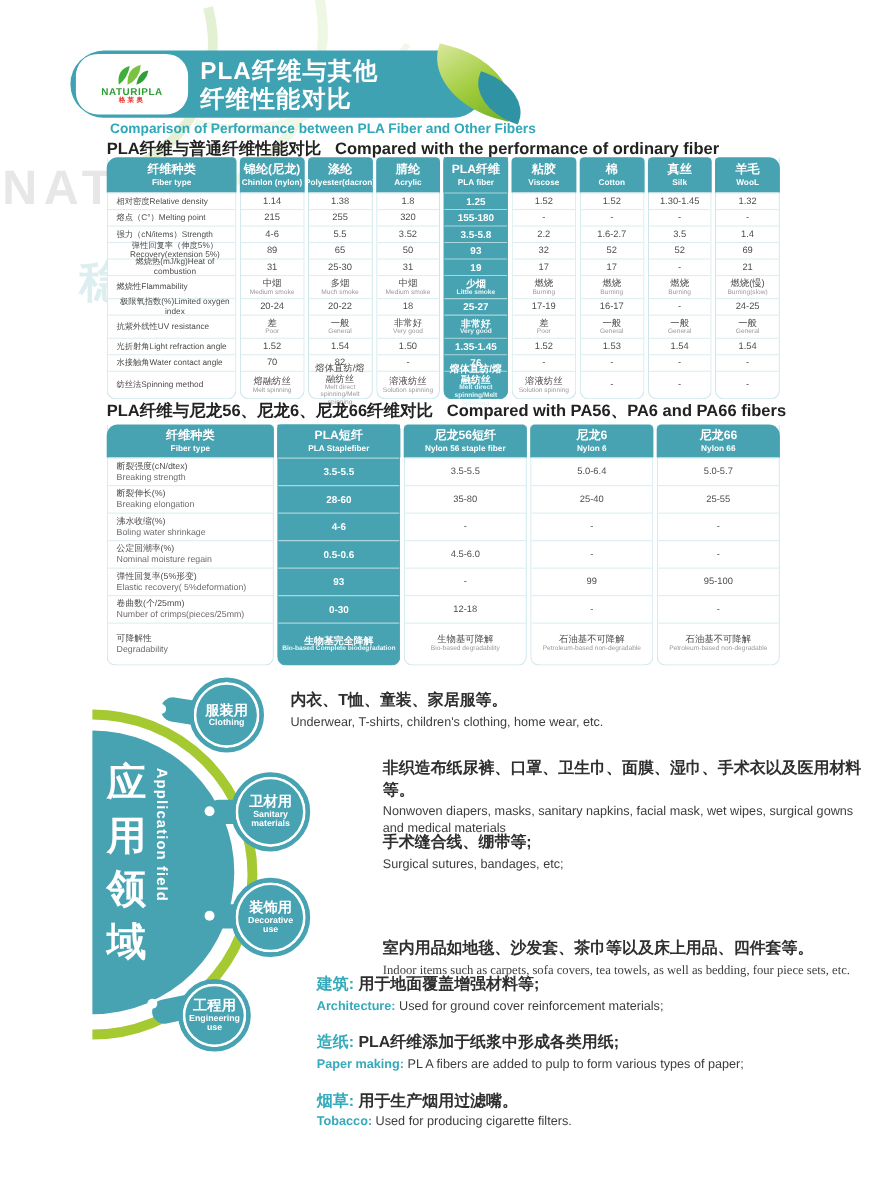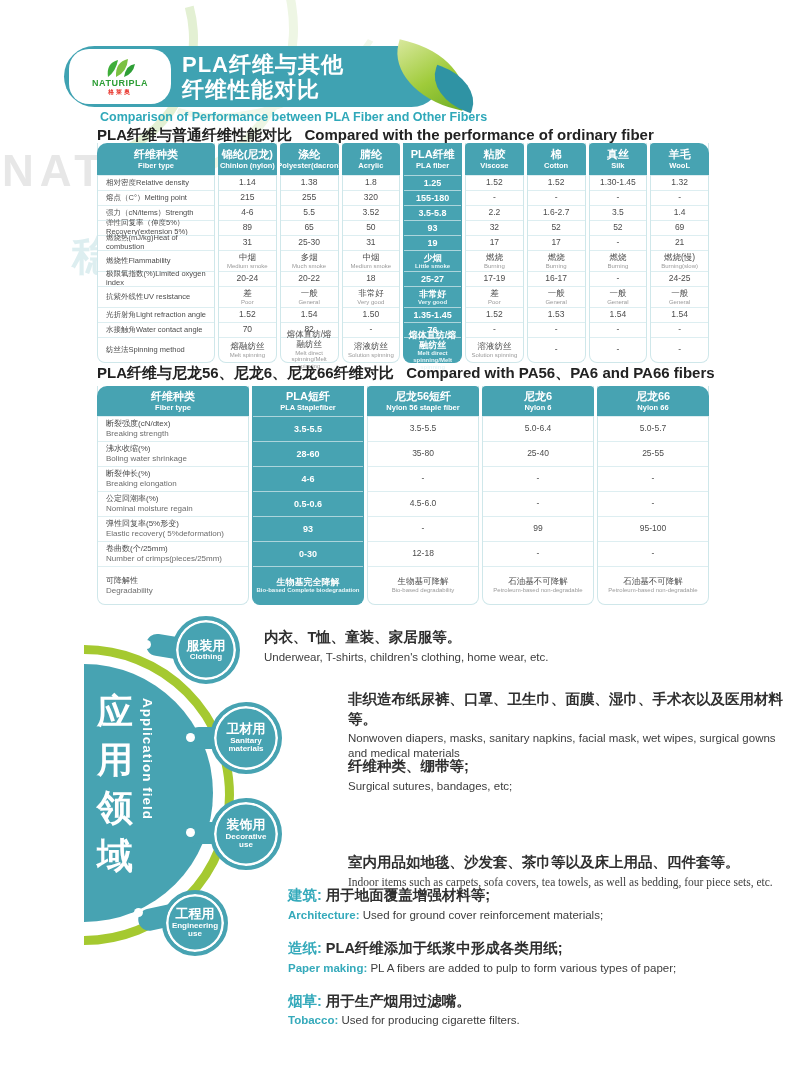--- a/index.html
+++ b/index.html
@@ -37,21 +37,21 @@
   .tcol.pla{background:#47a3b2;border-color:#47a3b2;color:#fff;}
   .th{margin:0 -1px;background:#47a3b2;color:#fff;display:flex;flex-direction:column;align-items:center;justify-content:center;
       border-radius:4px 4px 0 0;}
   .tcol:first-child .th{border-radius:10px 4px 0 0;text-align:right;} .tcol:last-child .th{border-radius:4px 10px 0 0;}
   .th-cn{font-size:11px;font-weight:bold;line-height:1.1;}
   .th-en{font-size:7.5px;font-weight:bold;line-height:1.2;}
   .td{display:flex;flex-direction:column;align-items:center;justify-content:center;border-top:1px solid #ddeef1;
       font-size:8.5px;text-align:center;box-sizing:border-box;line-height:1.15;color:#4c4c4c;padding:0 2px;}
   .td:first-of-type{border-top:none;}
   .pla .td{border-top-color:rgba(255,255,255,.55);color:#fff;font-weight:bold;font-size:9px;}
-  .td.rowlab{align-items:flex-start;text-align:left;padding-left:8px;font-size:7.5px;color:#4c4c4c;}
+  .td.rowlab{align-items:flex-start;text-align:center;padding-left:8px;font-size:7.5px;color:#4c4c4c;}
   .cell-cn{font-size:8.5px;line-height:1.15;} .cell-en{font-size:6px;color:#9a9a9a;line-height:1.1;}
   .pla .cell-cn{font-size:9px;font-weight:bold;} .pla .cell-en{color:#e8f6f8;}
   .label-cn{font-size:8px;line-height:1.2;} .label-en{font-size:8px;color:#6d6d6d;line-height:1.2;}
   
   .semi{position:absolute;left:84px;top:664px;width:129px;height:258px;background:#47a3b2;border-radius:0 129px 129px 0;}
   .arc-clip{position:absolute;left:84px;top:640px;width:175px;height:318px;overflow:hidden;pointer-events:none;}
   .arc-circle{position:absolute;left:-150px;top:5px;width:300px;height:300px;border:9px solid #a5c930;border-radius:50%;box-sizing:border-box;}
   .side-cn{position:absolute;left:92px;top:688px;width:46px;text-align:center;color:#fff;font-weight:bold;
            font-size:36px;line-height:48px;}
   .side-en{position:absolute;left:140px;top:698px;color:#fff;font-weight:bold;font-size:13.5px;
@@ -333,26 +333,26 @@
       <div class="tcol label-col">
         <div class="th" style="height: 30px;">
           <div class="th-cn">纤维种类</div>
           <div class="th-en">Fiber type</div>
         </div>
         <div class="td rowlab" style="height: 25px;">
           <div class="label-cn">断裂强度(cN/dtex)</div>
           <div class="label-en">Breaking strength</div>
         </div>
         <div class="td rowlab" style="height: 25px;">
+          <div class="label-cn">断裂伸长(%)</div>
+          <div class="label-en">Breaking elongation</div>
+        </div>
+        <div class="td rowlab" style="height: 25px;">
           <div class="label-cn">沸水收缩(%)</div>
           <div class="label-en">Boling water shrinkage</div>
-        </div>
-        <div class="td rowlab" style="height: 25px;">
-          <div class="label-cn">断裂伸长(%)</div>
-          <div class="label-en">Breaking elongation</div>
         </div>
         <div class="td rowlab" style="height: 25px;">
           <div class="label-cn">公定回潮率(%)</div>
           <div class="label-en">Nominal moisture regain</div>
         </div>
         <div class="td rowlab" style="height: 25px;">
           <div class="label-cn">弹性回复率(5%形变)</div>
           <div class="label-en">Elastic recovery( 5%deformation)</div>
         </div>
         <div class="td rowlab" style="height: 25px;">
@@ -477,21 +477,21 @@
 
   <div class="app-text" style="left:264px;top:628px;width:480px;">
     <div class="app-cn">内衣、T恤、童装、家居服等。</div>
     <div class="app-en">Underwear, T-shirts, children's clothing,  home wear, etc.</div>
   </div>
   <div class="app-text" style="left:348px;top:690px;width:440px;">
     <div class="app-cn">非织造布纸尿裤、口罩、卫生巾、面膜、湿巾、手术衣以及医用材料等。</div>
     <div class="app-en">Nonwoven diapers, masks, sanitary napkins, facial mask, wet wipes, surgical gowns and medical materials</div>
   </div>
   <div class="app-text" style="left:348px;top:757px;width:440px;">
-    <div class="app-cn">纤维种类、绷带等;</div>
+    <div class="app-cn">手术缝合线、绷带等;</div>
     <div class="app-en">Surgical sutures, bandages, etc;</div>
   </div>
   <div class="app-text" style="left:348px;top:853px;width:440px;font-family:Liberation Serif, serif;">
     <div class="app-cn">室内用品如地毯、沙发套、茶巾等以及床上用品、四件套等。</div>
     <div class="app-en">Indoor items such as carpets, sofa covers, tea towels, as well as bedding, four piece sets, etc.</div>
   </div>
   <div class="app-text" style="left:288px;top:886px;width:480px;">
     <div class="sub-block">
       <div class="app-cn"><span class="lead">建筑:</span><span> 用于地面覆盖增强材料等;</span></div>
       <div class="app-en"><span class="lead">Architecture:</span><span> Used for ground cover reinforcement materials;</span></div>

